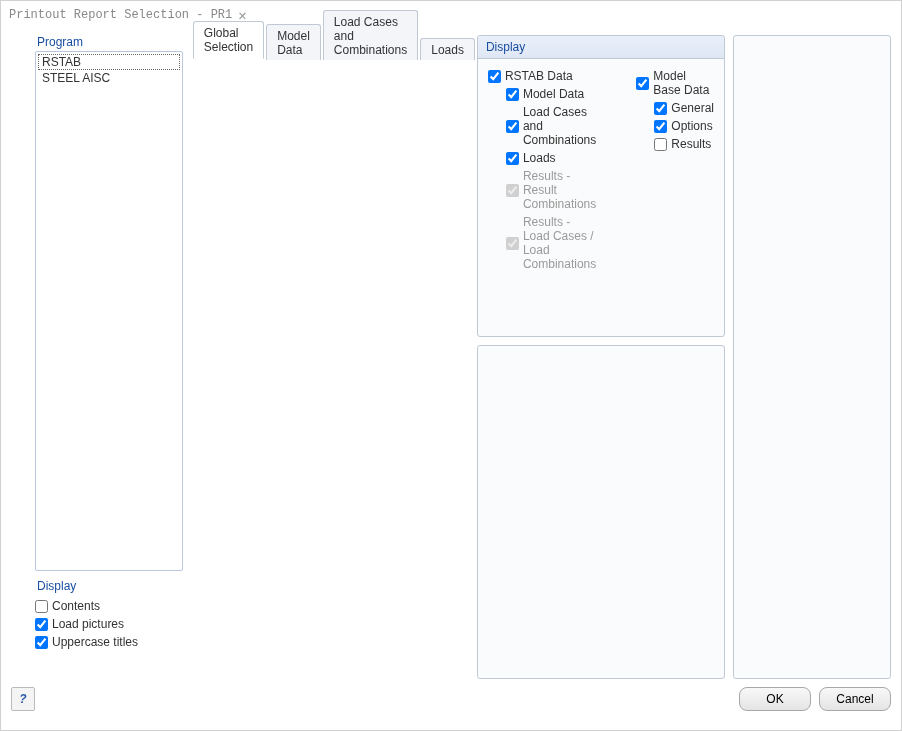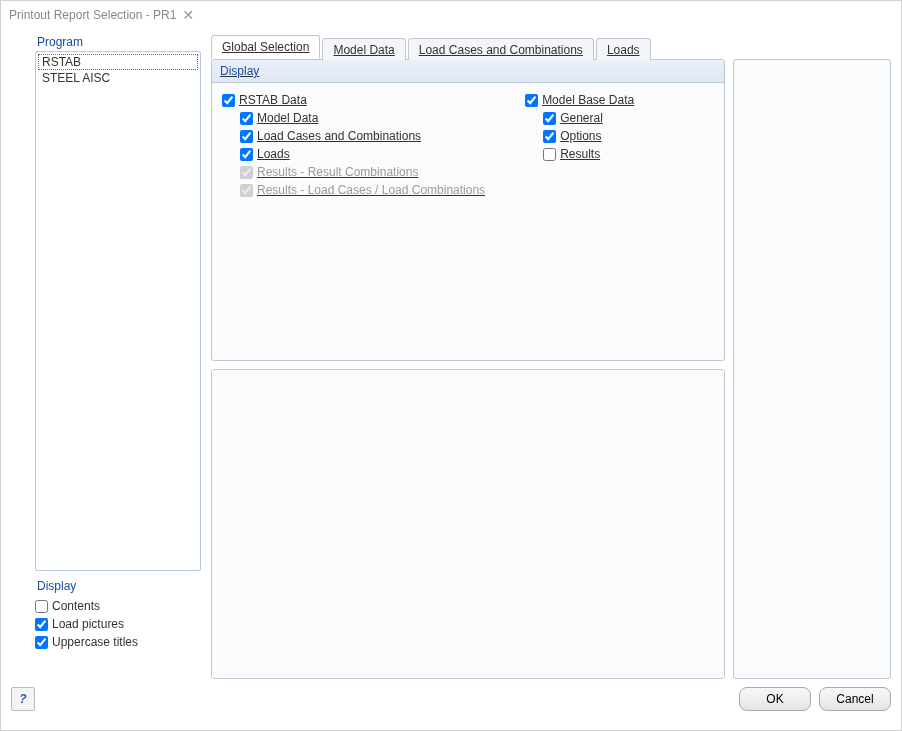--- a/index.html
+++ b/index.html
@@ -14,20 +14,21 @@
     overflow: hidden;
     border: 1px solid #d0d0d0;
   }
   .titlebar {
     height: 28px;
     display: flex;
     align-items: center;
     padding: 0 8px;
     color: #888;
     font-size: 12px;
+    font-family: Liberation Mono, monospace;
   }
   .close-x {
     font-size: 14px;
     color: #999;
     cursor: pointer;
     padding: 2px 6px;
   }
   .body-area {
     display: flex;
     padding: 6px 10px 0 10px;
@@ -82,22 +83,21 @@
     background: #e8e8e8;
     display: inline-flex;
     align-items: center; justify-content: center;
     font-size: 11px;
     color: #666;
     margin-left: auto;
   }
   .right-side {
     flex: 1;
     display: flex;
-    flex-direction: column;
-    text-decoration: underline;
+    flex-direction: row;
   }
   .tabs {
     display: flex;
     align-items: flex-end;
     height: 24px;
     position: relative;
     z-index: 2;
   }
   .tab {
     padding: 4px 10px 3px 10px;

